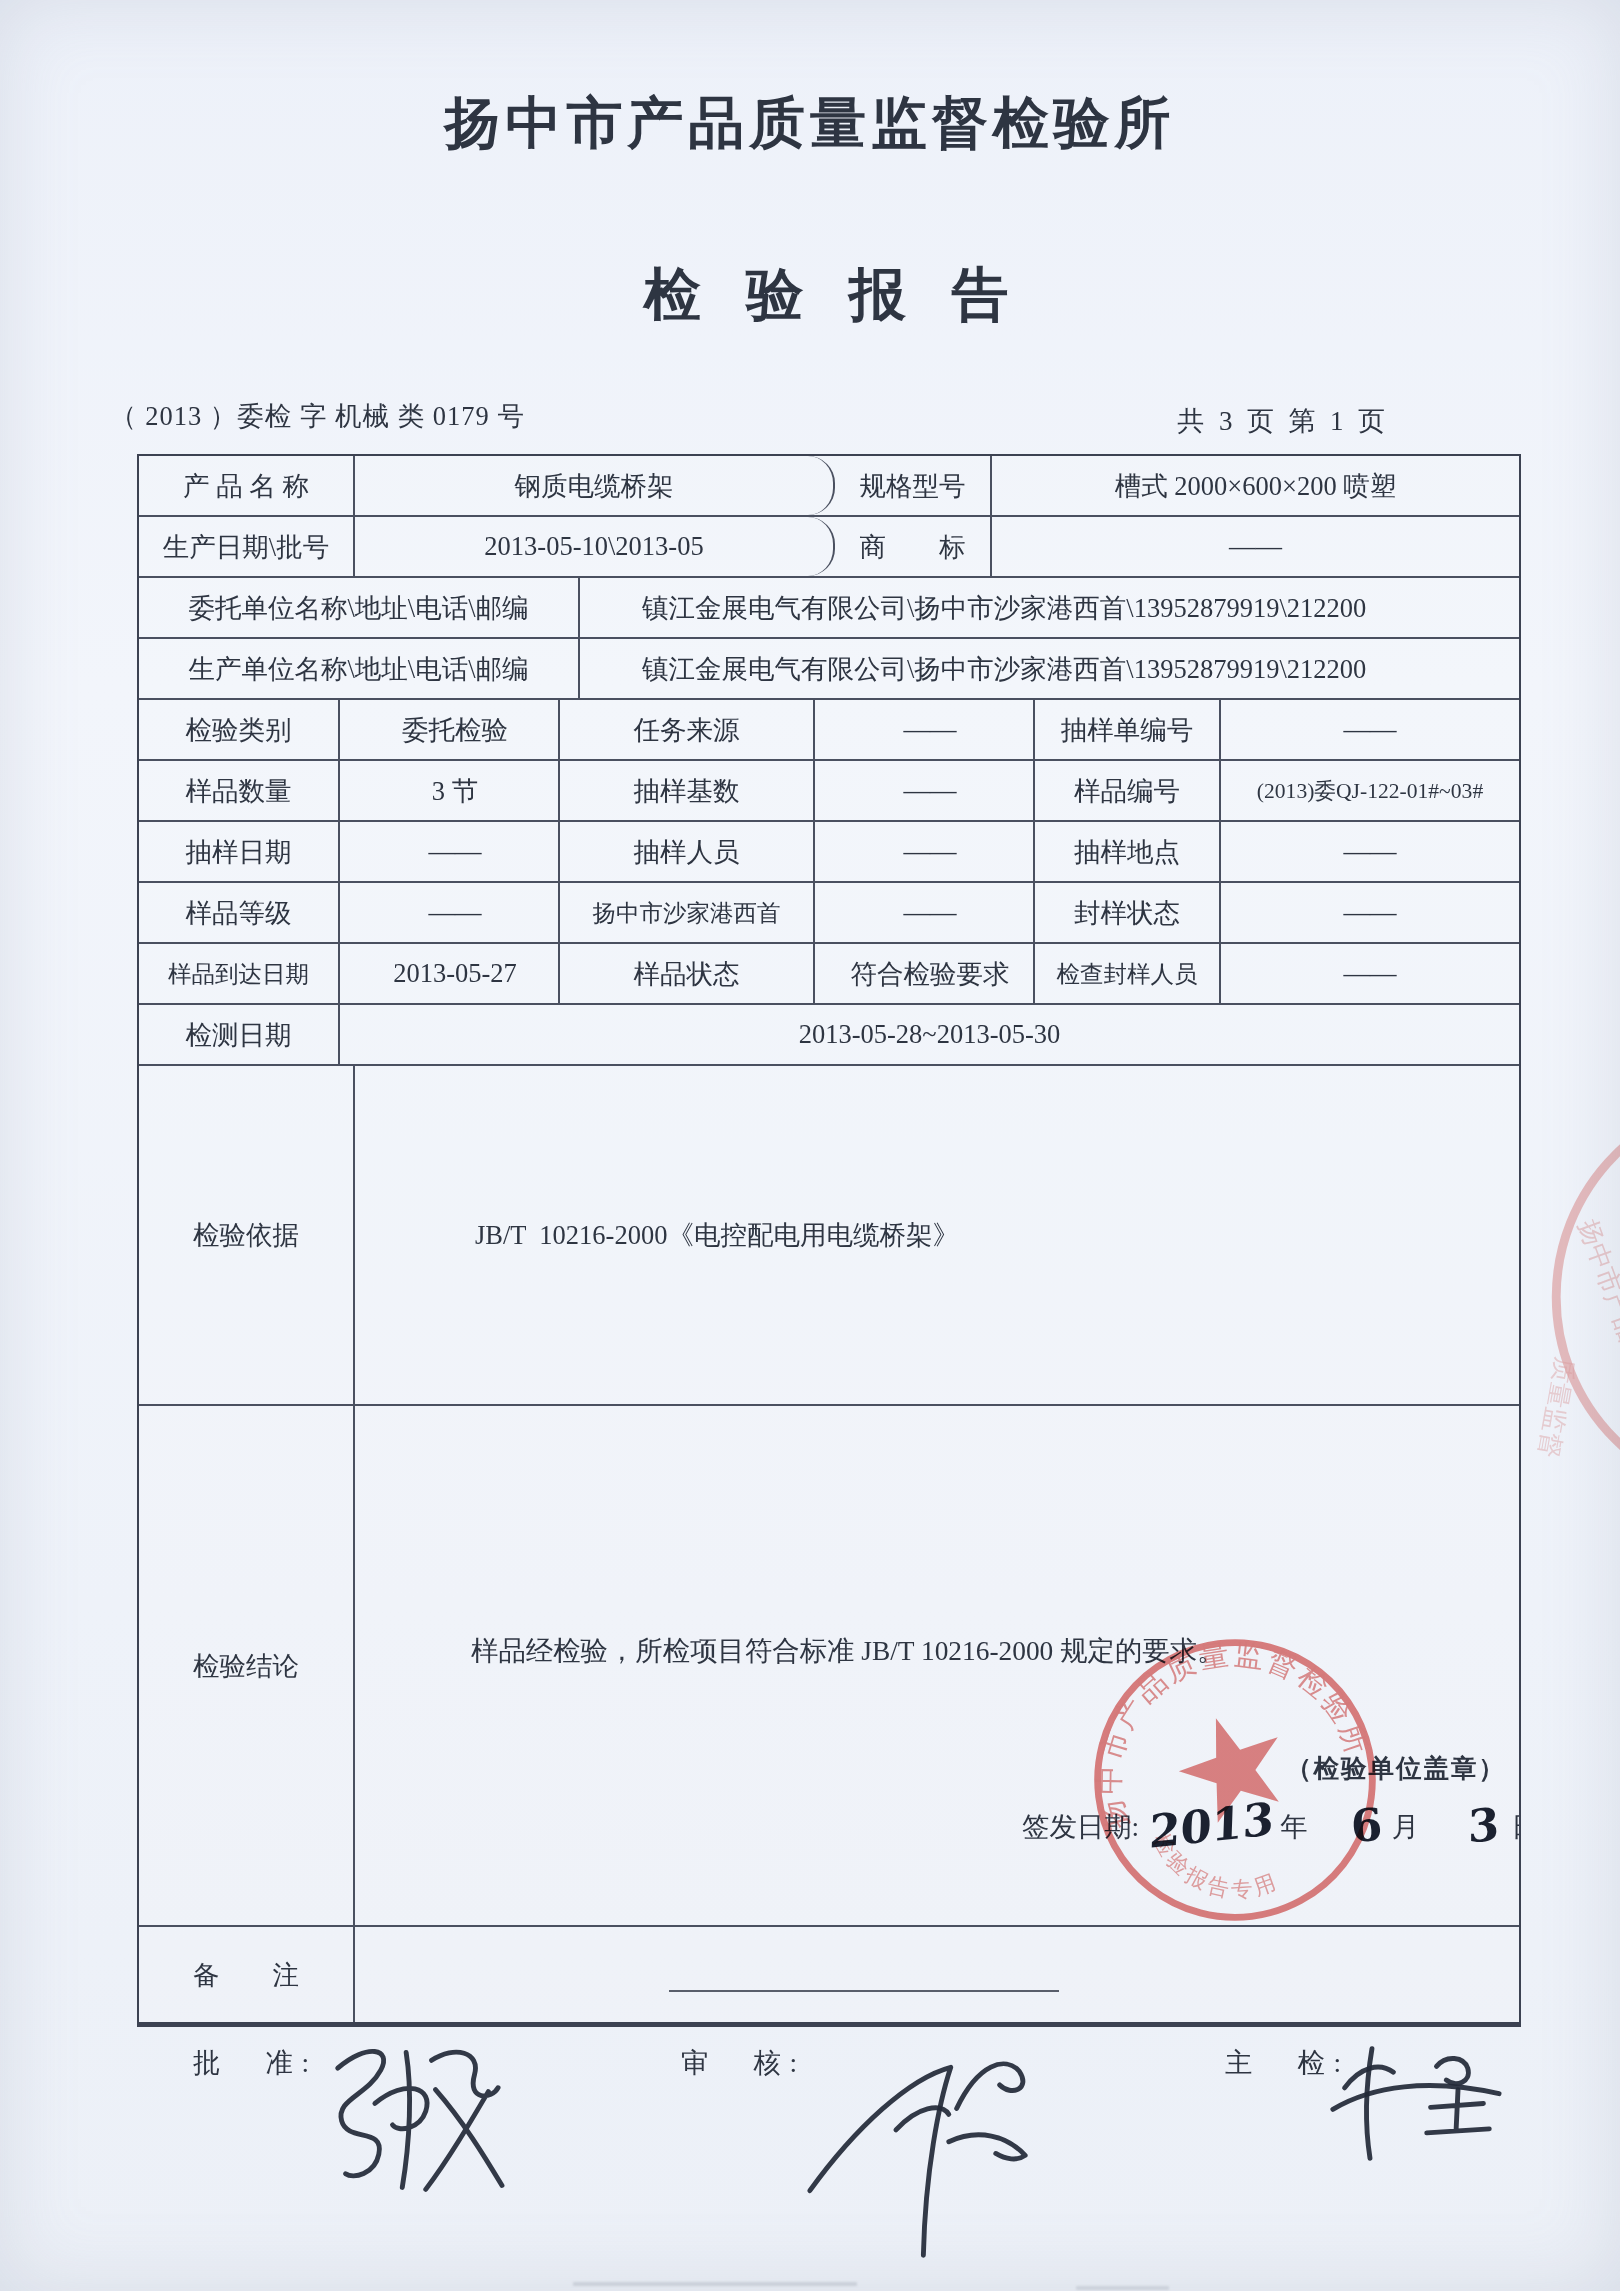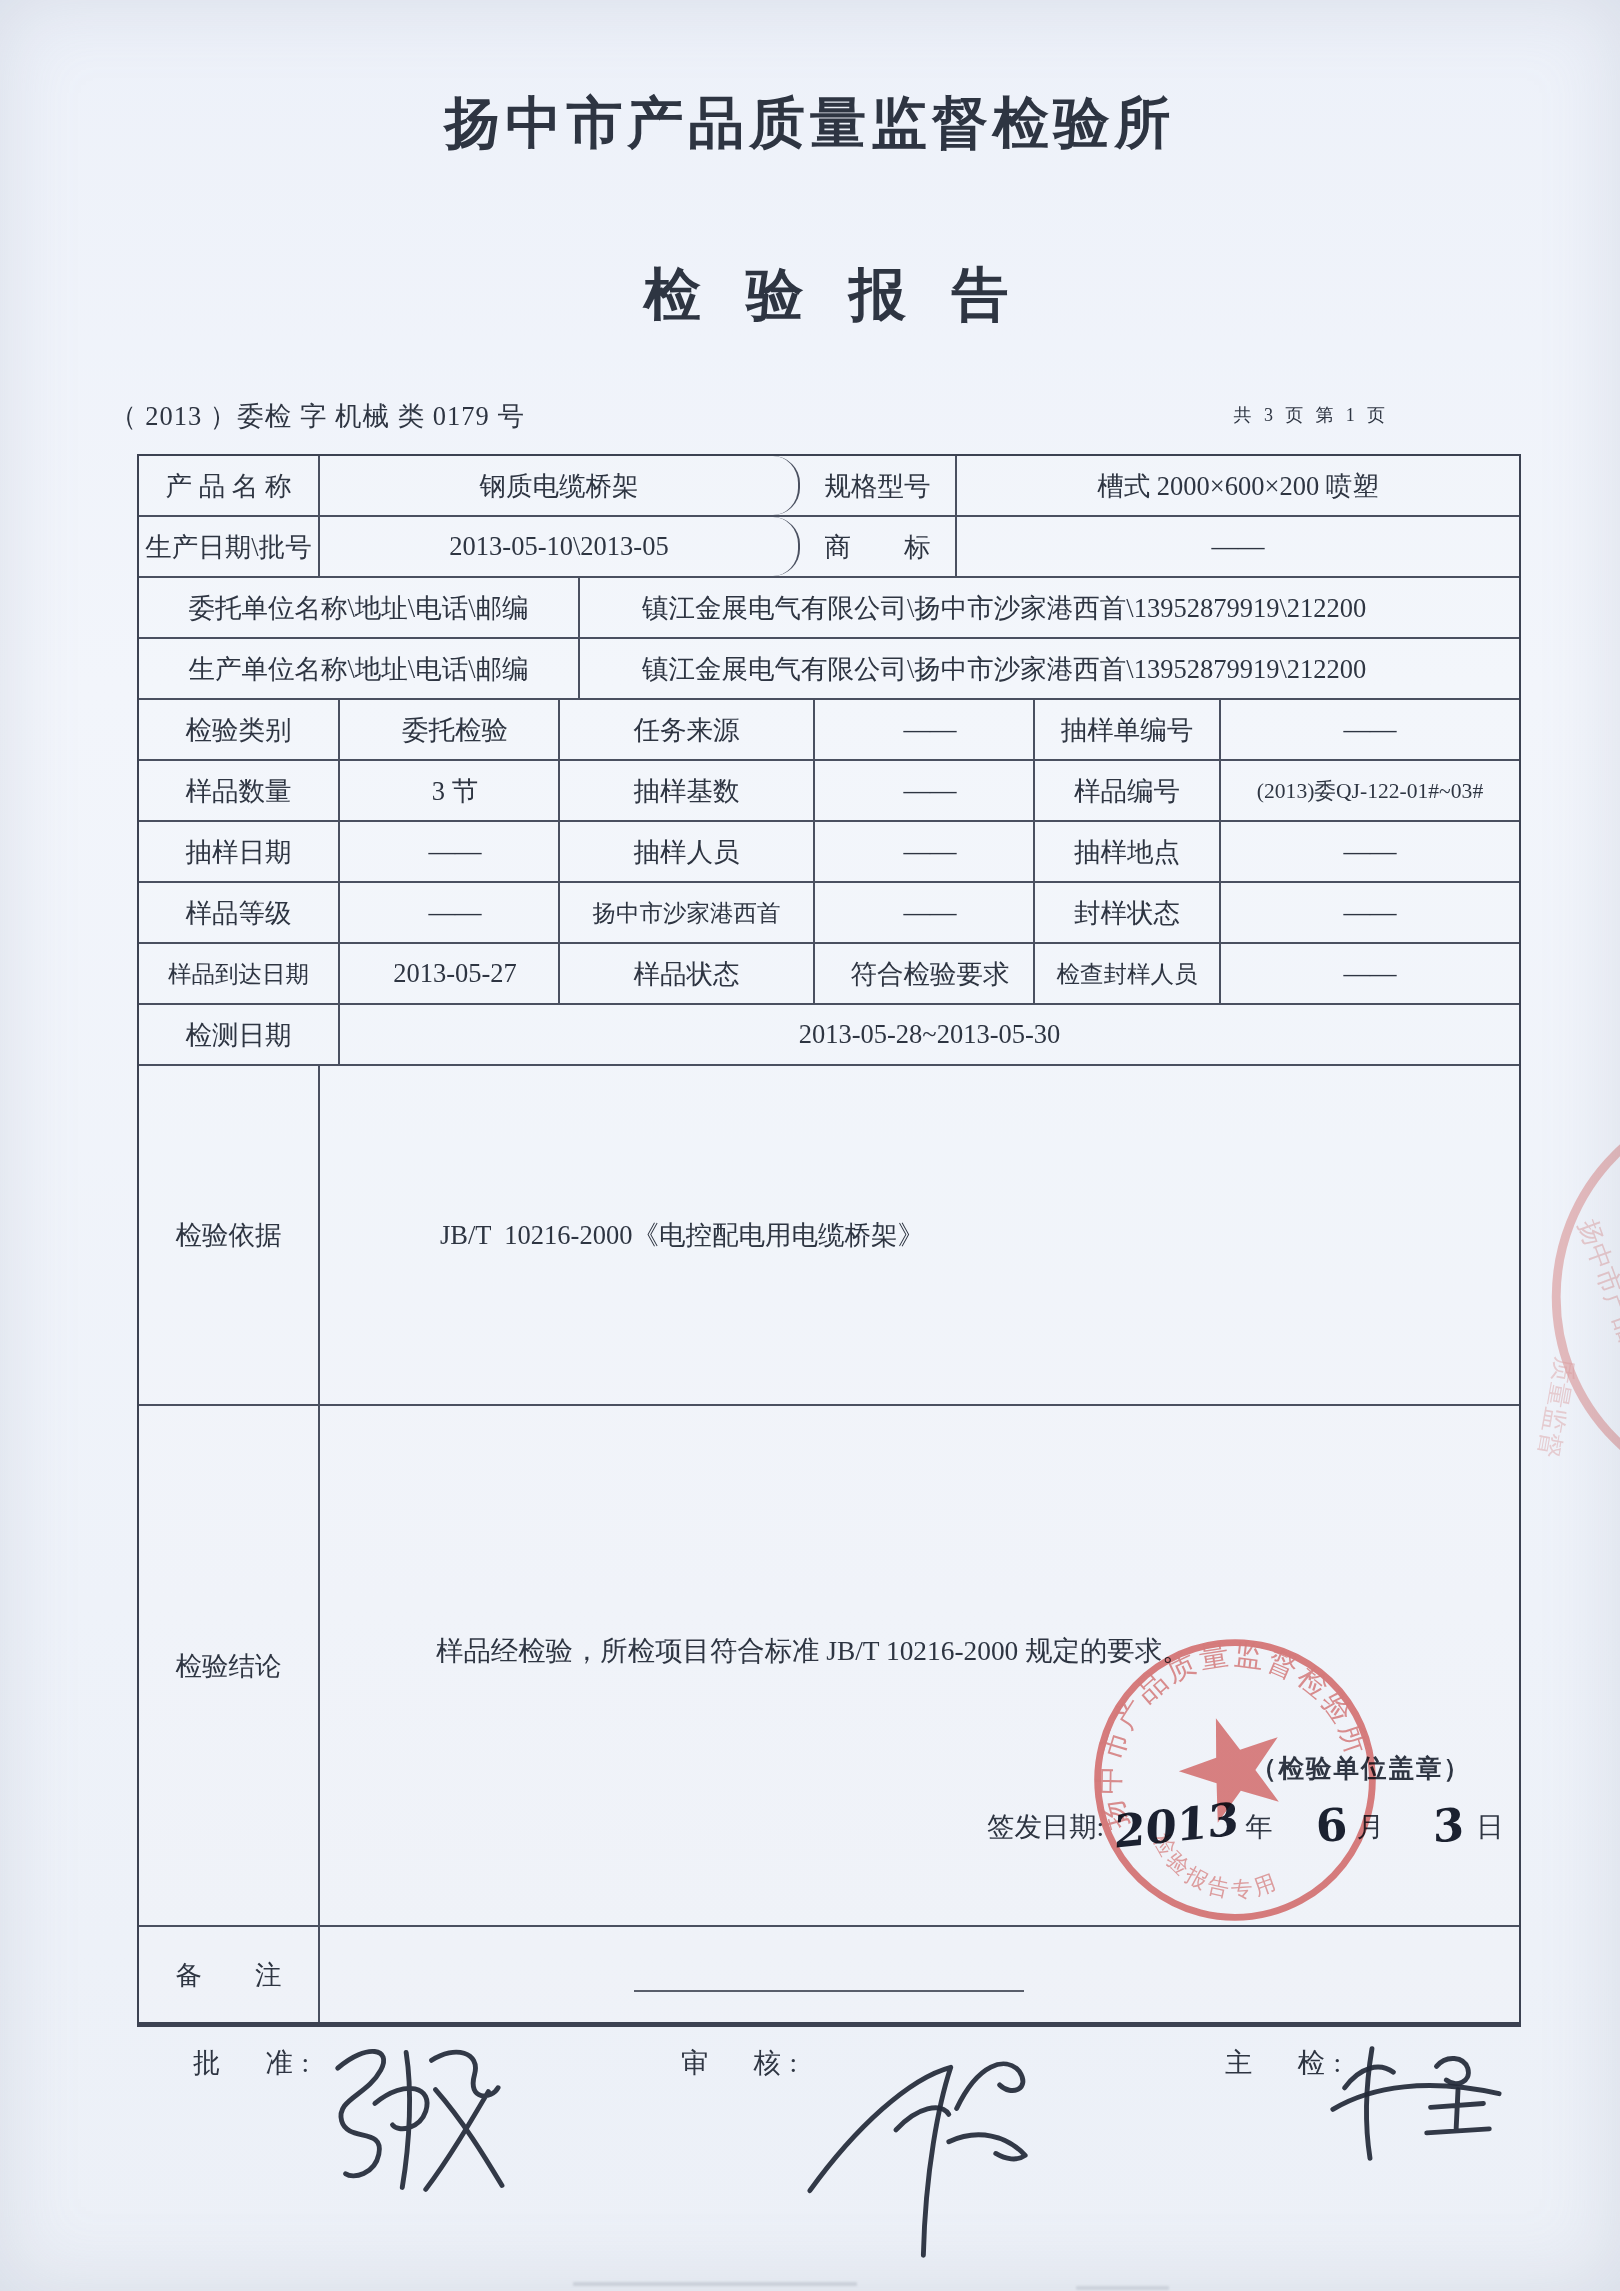--- a/index.html
+++ b/index.html
@@ -16,37 +16,37 @@
     background:linear-gradient(180deg,#edf1f9 0%,#f2f5fb 30%,#eef2f9 70%,#ecf0f7 100%);
     box-shadow:inset 0 0 78px rgba(140,150,175,.22);
     font-family:"Liberation Serif","DejaVu Serif",serif;
     color:var(--ink);
   }
   .institute{position:absolute;top:86px;left:0;width:100%;margin:0;
     text-align:center;font-size:56px;font-weight:700;letter-spacing:4.9px;}
   .report-title{position:absolute;top:257px;left:0;width:100%;margin:0;
     text-align:center;font-size:57px;font-weight:700;letter-spacing:15.7px;padding-left:24px;}
   .report-no{position:absolute;top:398px;left:110px;font-size:26.5px;letter-spacing:1px;}
-  .page-count{position:absolute;top:403px;right:231px;font-size:18px;letter-spacing:3.9px;}
+  .page-count{position:absolute;top:403px;right:231px;font-size:27px;letter-spacing:3.9px;}
 
   .report-table{
     position:absolute;left:137px;top:454px;width:1384px;height:1573px;
     box-sizing:border-box;border:2.9px solid var(--line-strong);border-bottom-width:5.9px;
     display:flex;flex-direction:column;background:rgba(255,255,255,.12);
   }
   .tr{display:flex;height:61px;box-sizing:border-box;border-bottom:2px solid var(--line);}
   .tr.h347{height:340px;}
   .tr.h532{height:521px;}
   .tr.last{flex:1;border-bottom:none;}
   .c{box-sizing:border-box;border-right:2px solid var(--line);
      display:flex;align-items:center;justify-content:center;
      font-size:26.5px;white-space:pre;overflow:hidden;}
   .c:last-child{border-right:none;flex:1;}
   .c.start{justify-content:flex-start;padding-left:14px;margin-left:48px;}
-  .w220{width:181px;} .w490{width:480px;border-radius:27px;} .w160{width:157px;}
+  .w220{width:216px;} .w490{width:480px;border-radius:27px;} .w160{width:157px;}
   .w450{width:441px;}
   .w205{width:201px;} .w245{width:208px;margin-left:12px;} .w260{width:255px;} .w190{width:186px;}
   .fs24{font-size:23.5px;} .fs22{font-size:21.6px;}
   .basis-val{justify-content:flex-start;padding-left:120px;}
   .concl{position:relative;}
   .concl-text{position:absolute;left:116px;top:227px;font-size:27.4px;white-space:pre;}
   .seal-note{position:absolute;left:931px;top:345px;font-size:25.5px;letter-spacing:2px;font-weight:bold;}
   .issue-line{position:absolute;left:667px;top:400px;font-size:27.4px;display:flex;align-items:flex-end;}
   .hw{font-family:"DejaVu Serif","Liberation Serif",serif;font-weight:700;
       font-size:45px;line-height:39px;color:#1b2130;display:inline-block;}

